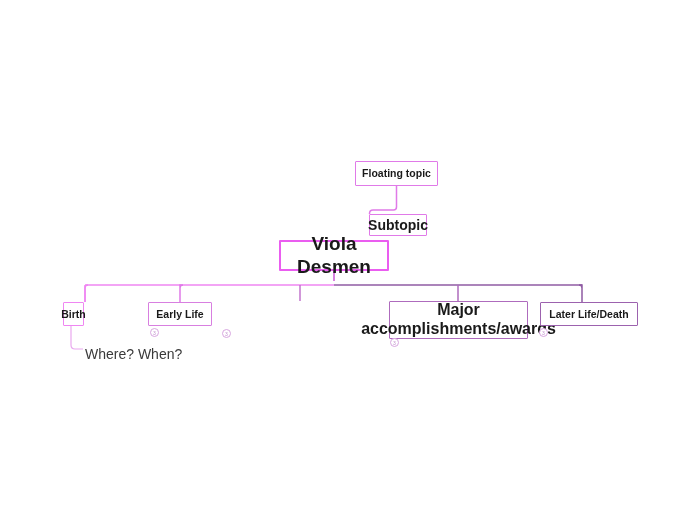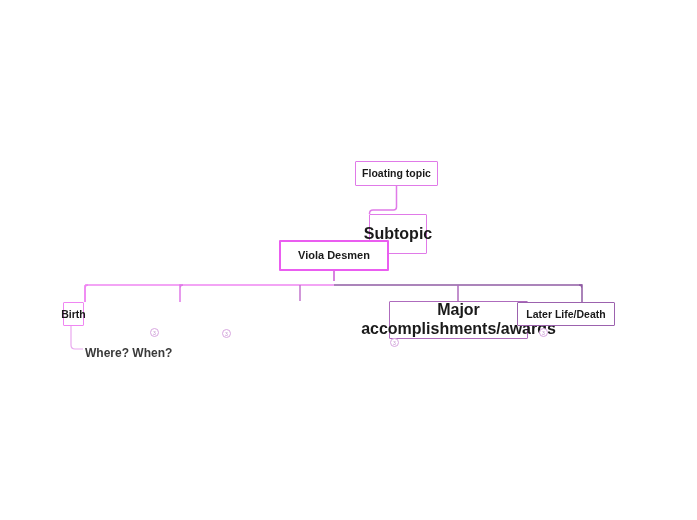--- a/index.html
+++ b/index.html
@@ -41,33 +41,33 @@
     align-items: center;
     justify-content: center;
     text-align: center;
     color: #1a1a1a;
     font-weight: bold;
     line-height: 1.18;
     white-space: pre-line;
   }
 
   .node-floating  { left: 355px; top: 161px; width: 83px;  height: 25px; font-size: 10.5px; border-color: #e07ae8; }
-  .node-subtopic  { left: 369px; top: 214px; width: 58px;  height: 40px; font-size: 16px; border-color: #e07ae8; }
-  .node-central   { left: 279px; top: 240px; width: 110px; height: 31px; font-size: 11px;  border-color: #ea5df0; border-width: 2px; }
+  .node-subtopic  { left: 369px; top: 214px; width: 58px;  height: 22px; font-size: 14px; border-color: #e07ae8; }
+  .node-central   { left: 279px; top: 240px; width: 110px; height: 31px; font-size: 19px;  border-color: #ea5df0; border-width: 2px; }
 
   .node-birth     { left: 63px;  top: 302px; width: 21px;  height: 24px; font-size: 10.5px; border-color: #ef86f2; }
   .node-early     { left: 148px; top: 302px; width: 64px;  height: 24px; font-size: 10.5px; border-color: #d87fe0; }
   .node-recog     { left: 220px; top: 301px; width: 159px; height: 26px; font-size: 10.5px; border-color: #c275cd; }
   .node-major     { left: 389px; top: 301px; width: 139px; height: 38px; font-size: 16px; border-color: #ae6bbd; }
-  .node-later     { left: 517px; top: 302px; width: 98px;  height: 24px; font-size: 10.5px; border-color: #9c62ae; }
+  .node-later     { left: 540px; top: 302px; width: 98px;  height: 24px; font-size: 10.5px; border-color: #9c62ae; }
 
   .leaf-text {
     position: absolute;
-    font-size: 12px;
-    font-weight: bold;
+    font-size: 14px;
+    font-weight: normal;
     color: #3a3a3a;
     white-space: nowrap;
   }
   .leaf-where { left: 85px; top: 346px; }
 
   .badge {
     position: absolute;
     width: 9px;
     height: 9px;
     border-radius: 50%;
@@ -120,20 +120,21 @@
   </svg>
 
   <div class="node node-floating">Floating topic</div>
 
   <div class="node node-subtopic">Subtopic</div>
 
   <div class="node node-central">Viola Desmen</div>
 
   <div class="node node-birth">Birth</div>
 
+  <div class="node node-early">Early Life</div>
 
 
   <div class="node node-major">Major
 accomplishments/awards</div>
 
   <div class="node node-later">Later Life/Death</div>
 
   <div class="leaf-text leaf-where">Where? When?</div>
 
   <div class="badge badge-early">3</div>

